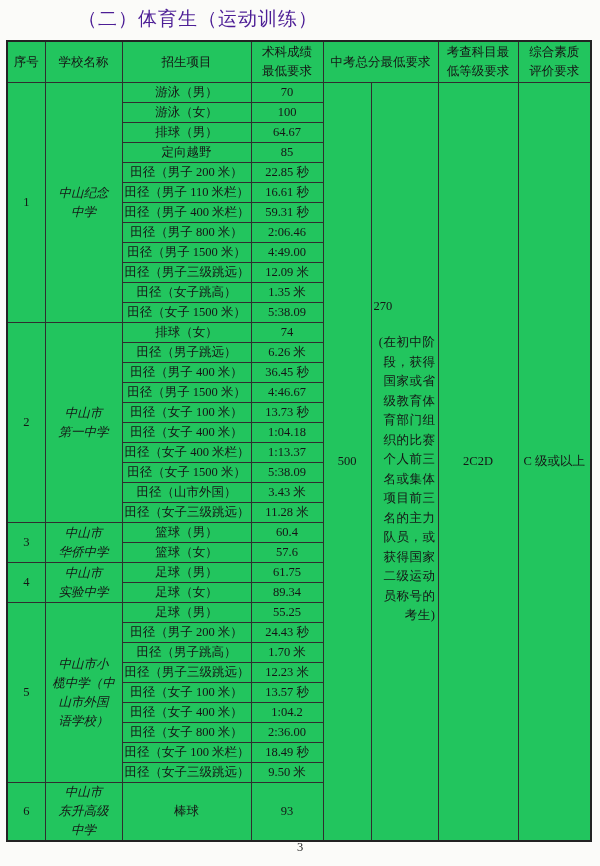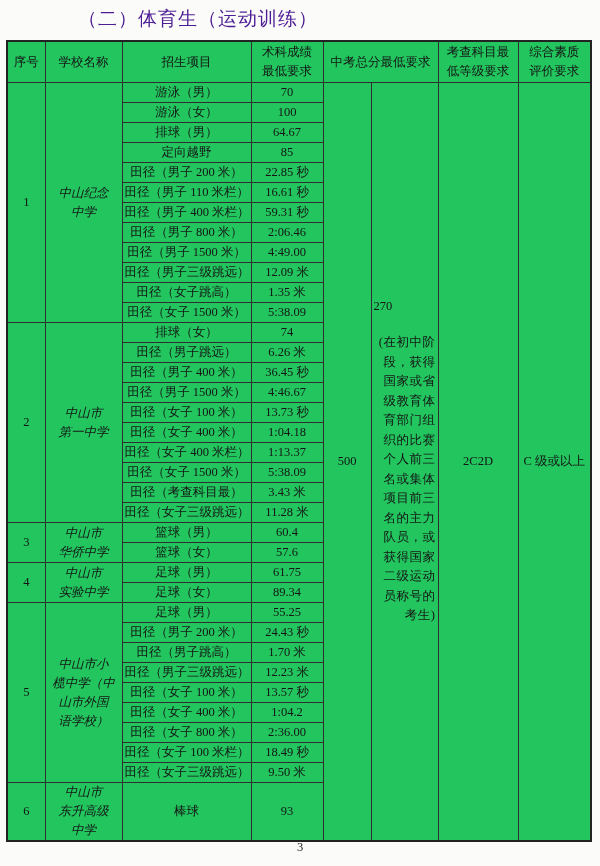--- a/index.html
+++ b/index.html
@@ -169,21 +169,21 @@
       </tr>
       <tr>
         <td class="c-program">田径（女子 400 米栏）</td>
         <td class="c-score">1:13.37</td>
       </tr>
       <tr>
         <td class="c-program">田径（女子 1500 米）</td>
         <td class="c-score">5:38.09</td>
       </tr>
       <tr>
-        <td class="c-program">田径（考查科目最）</td>
+        <td class="c-program">田径（山市外国）</td>
         <td class="c-score">3.43 米</td>
       </tr>
       <tr>
         <td class="c-program">田径（女子三级跳远）</td>
         <td class="c-score">11.28 米</td>
       </tr>
       <tr>
         <td class="c-serial" rowspan="2">3</td>
         <td class="c-school" rowspan="2">中山市
 华侨中学</td>

